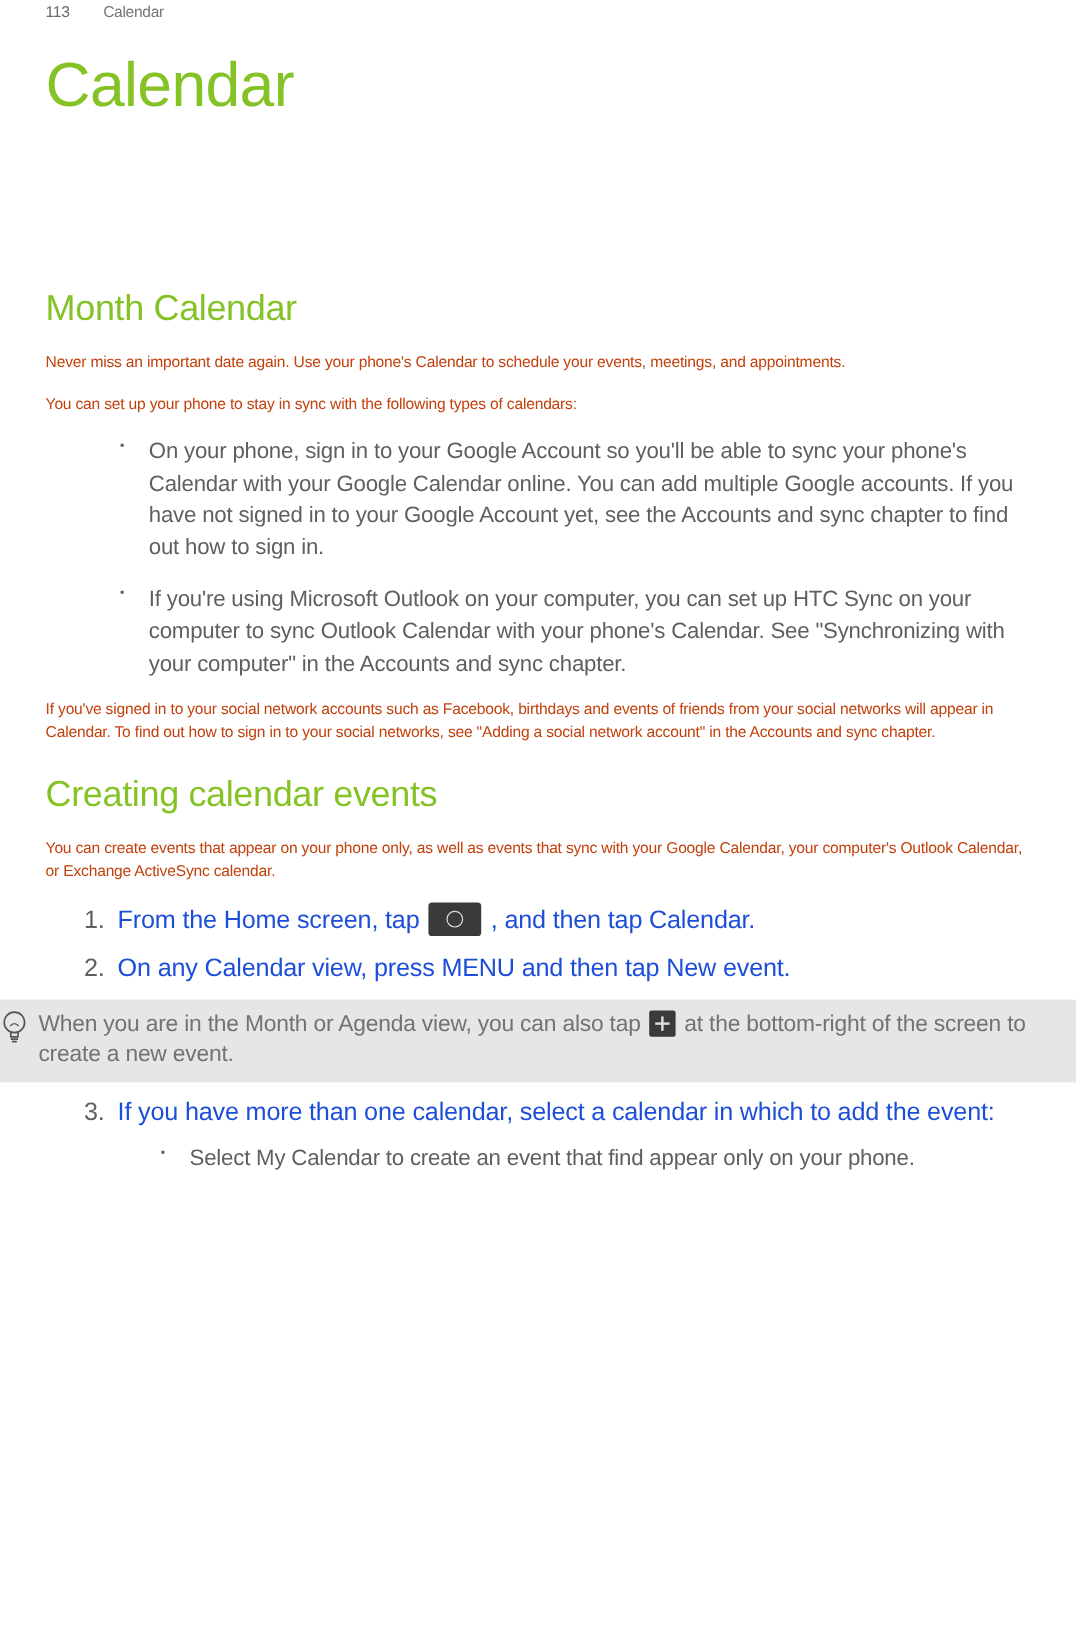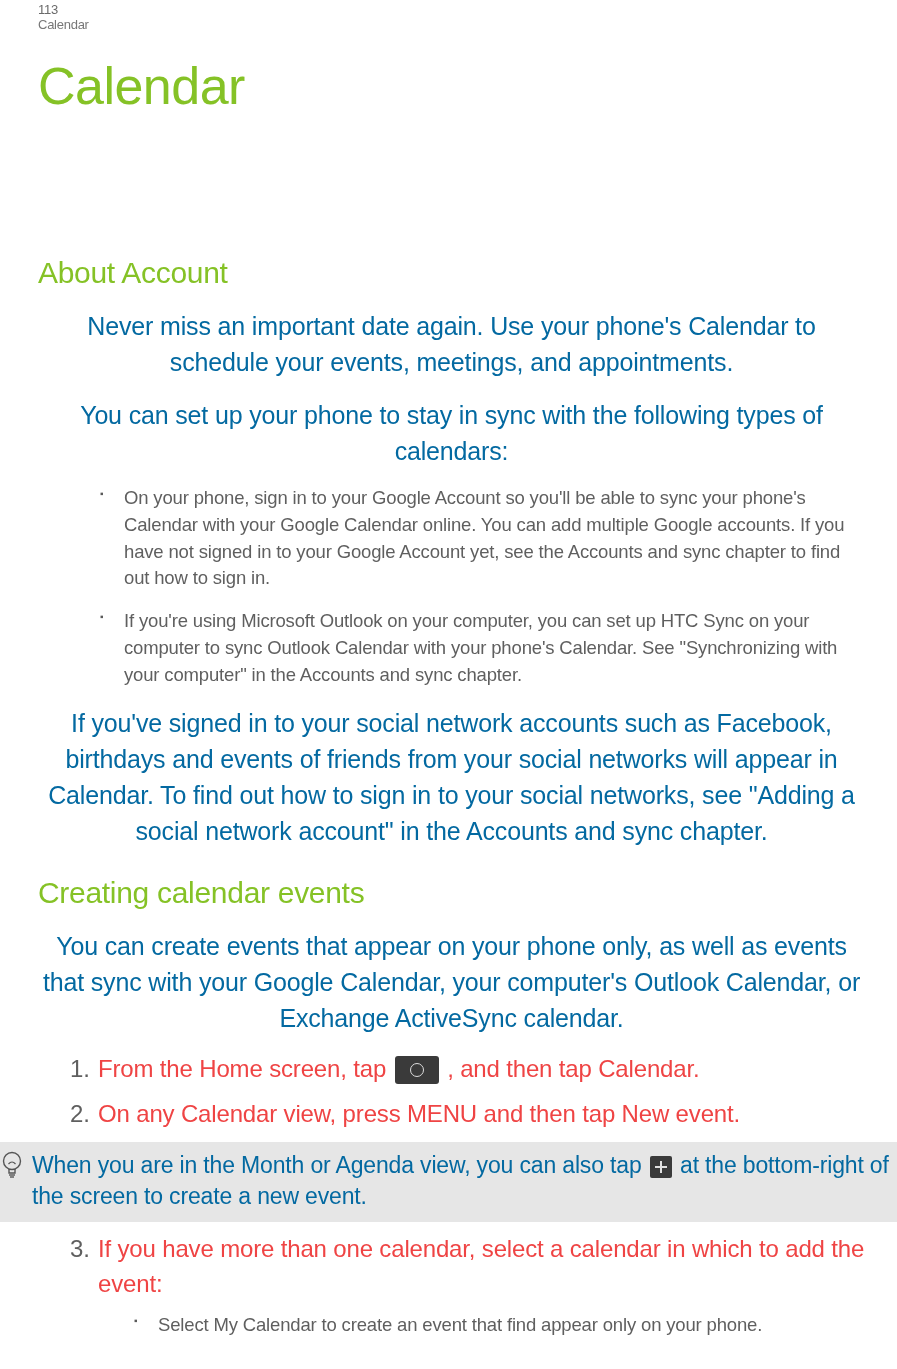--- a/index.html
+++ b/index.html
@@ -17,45 +17,43 @@
     box-sizing: border-box;
   }
   .header {
     display: flex;
     align-items: baseline;
     margin-top: 2px;
     font-size: 13px;
     color: #777;
     font-weight: 300;
     letter-spacing: -0.02em;
-    flex-direction: column;
   }
   .header .pnum { margin-right: 28px; color:#6a6a6a; }
   h1.title {
     color: #85c226;
     font-weight: 300;
     font-size: 52px;
     margin: 24px 0 0 0;
     letter-spacing: -0.01em;
   }
   h2.section {
     color: #85c226;
     font-weight: 400;
     font-size: 30px;
     margin: 0 0 18px 0;
     letter-spacing: -0.01em;
   }
   .gap-large { height: 140px; }
   p.body {
-    font-size: 25px;
-    line-height: 1.45;
-    color: #0369a1;
+    font-size: 13px;
+    line-height: 1.45;
+    color: #c2410c;
     margin: 0 0 16px 0;
     font-weight: 300;
-    text-align: center;
   }
   ul.bullets {
     list-style: none;
     padding: 0;
     margin: 0 0 16px 0;
   }
   ul.bullets > li {
     position: relative;
     padding-left: 86px;
     font-size: 18.5px;
@@ -74,23 +72,23 @@
   }
   ol.steps {
     list-style: none;
     padding: 0;
     margin: 0;
     counter-reset: step;
   }
   ol.steps > li {
     position: relative;
     padding-left: 60px;
-    font-size: 24px;
-    line-height: 1.45;
-    color: #ef4444;
+    font-size: 21px;
+    line-height: 1.45;
+    color: #1d4ed8;
     margin-bottom: 10px;
     counter-increment: step;
     font-weight: 300;
   }
   ol.steps > li::before {
     content: counter(step) ".";
     position: absolute;
     left: 32px;
     top: 0;
     color: #5f5f5f;
@@ -139,23 +137,23 @@
     padding: 8px 32px 10px 38px;
     display: flex;
     align-items: flex-start;
     gap: 8px;
   }
   .tip-bar .bulb {
     flex: 0 0 auto;
     margin-top: 0px;
   }
   .tip-bar .tip-text {
-    font-size: 23px;
+    font-size: 19px;
     line-height: 1.35;
-    color: #0369a1;
+    color: #737373;
     font-weight: 300;
   }
   ul.sub-bullets {
     list-style: none;
     padding: 0;
     margin: 6px 0 0 0;
   }
   ul.sub-bullets > li {
     position: relative;
     padding-left: 120px;
@@ -183,21 +181,21 @@
 
   <div class="header">
     <span class="pnum">113</span>
     <span>Calendar</span>
   </div>
 
   <h1 class="title">Calendar</h1>
 
   <div class="gap-large"></div>
 
-  <h2 class="section">About Account</h2>
+  <h2 class="section">Month Calendar</h2>
 
   <p class="body">Never miss an important date again. Use your phone's Calendar to schedule your events, meetings, and appointments.</p>
   <p class="body">You can set up your phone to stay in sync with the following types of calendars:</p>
 
   <ul class="bullets">
     <li>On your phone, sign in to your Google Account so you'll be able to sync your phone's Calendar with your Google Calendar online. You can add multiple Google accounts. If you have not signed in to your Google Account yet, see the Accounts and sync chapter to find out how to sign in.</li>
     <li>If you're using Microsoft Outlook on your computer, you can set up HTC Sync on your computer to sync Outlook Calendar with your phone's Calendar. See "Synchronizing with your computer" in the Accounts and sync chapter.</li>
   </ul>
 
   <p class="body">If you've signed in to your social network accounts such as Facebook, birthdays and events of friends from your social networks will appear in Calendar. To find out how to sign in to your social networks, see "Adding a social network account" in the Accounts and sync chapter.</p>

